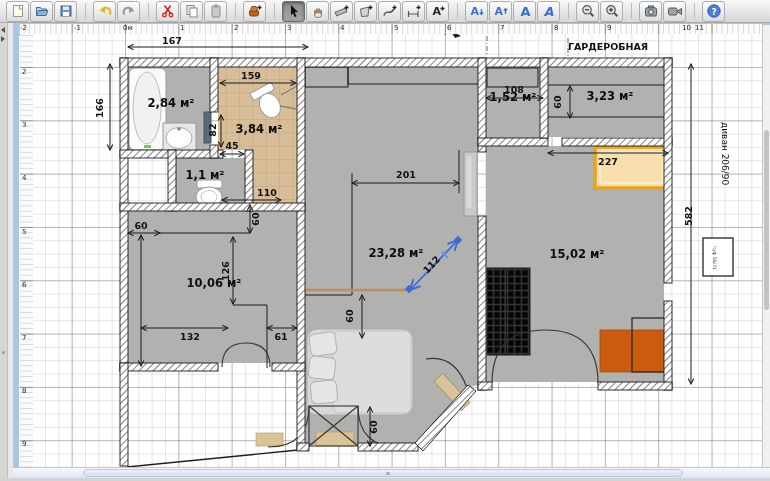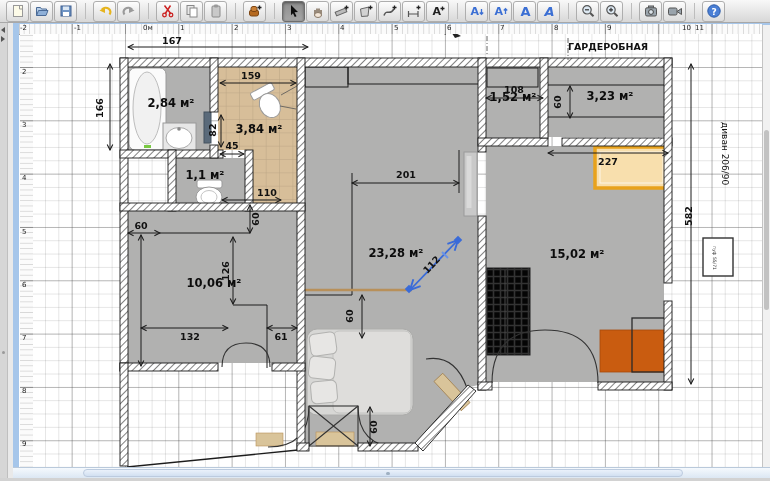--- a/index.html
+++ b/index.html
@@ -247,21 +247,21 @@
   <div class="sp-arrow-right"></div>
   <div class="sp-dot"></div>
 </div>
 
 <div class="plan-frame"></div>
 <div class="ruler-corner"></div>
 
 <div class="hruler">
   <span style="left:1px">-2</span>
   <span style="left:55px">-1</span>
-  <span style="left:124px">0м</span>
+  <span style="left:104px">0м</span>
   <span style="left:161px">1</span>
   <span style="left:215px">2</span>
   <span style="left:268px">3</span>
   <span style="left:321px">4</span>
   <span style="left:375px">5</span>
   <span style="left:428px">6</span>
   <span style="left:481px">7</span>
   <span style="left:535px">8</span>
   <span style="left:588px">9</span>
   <span style="left:663px">10</span>

